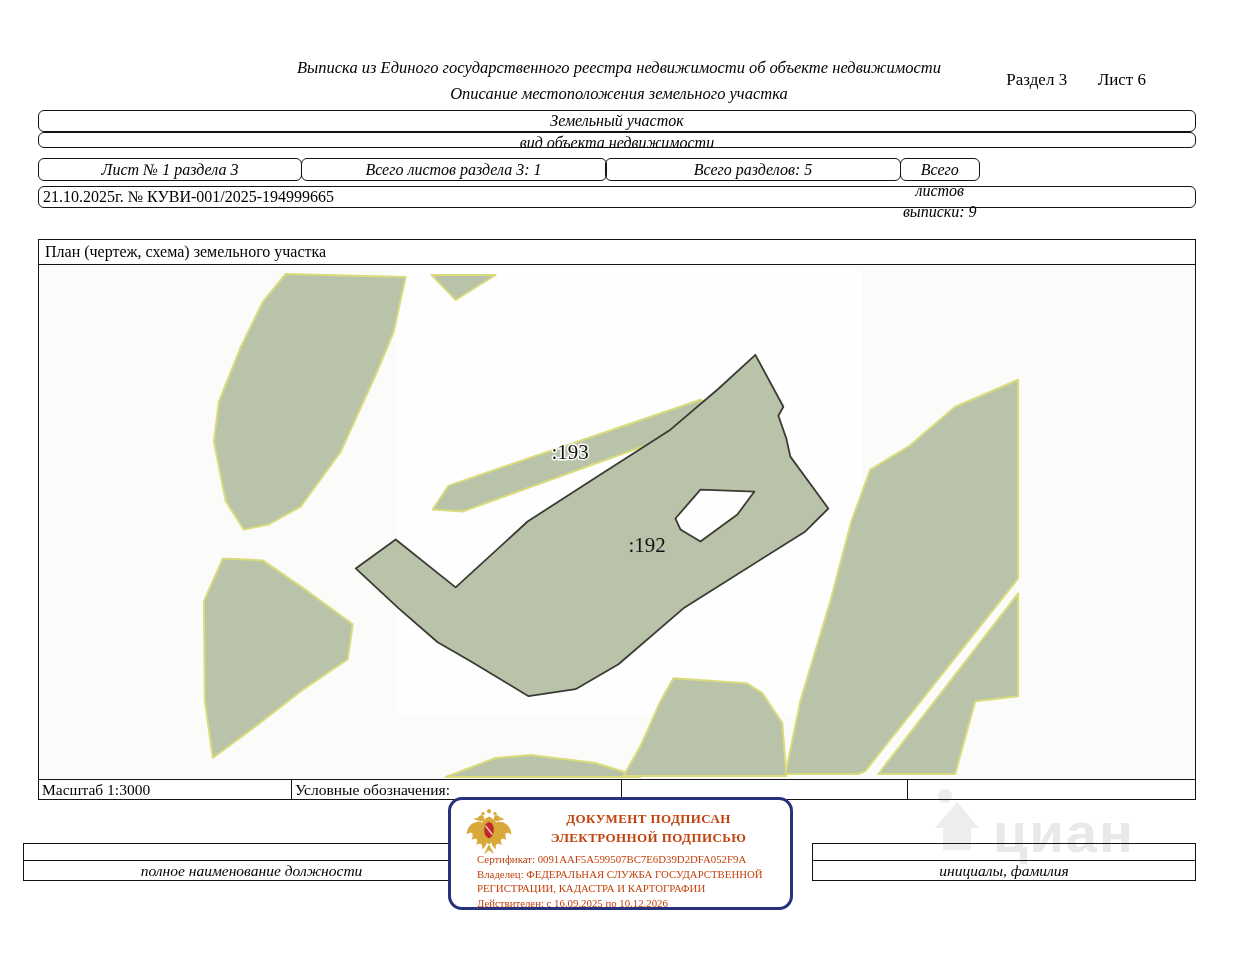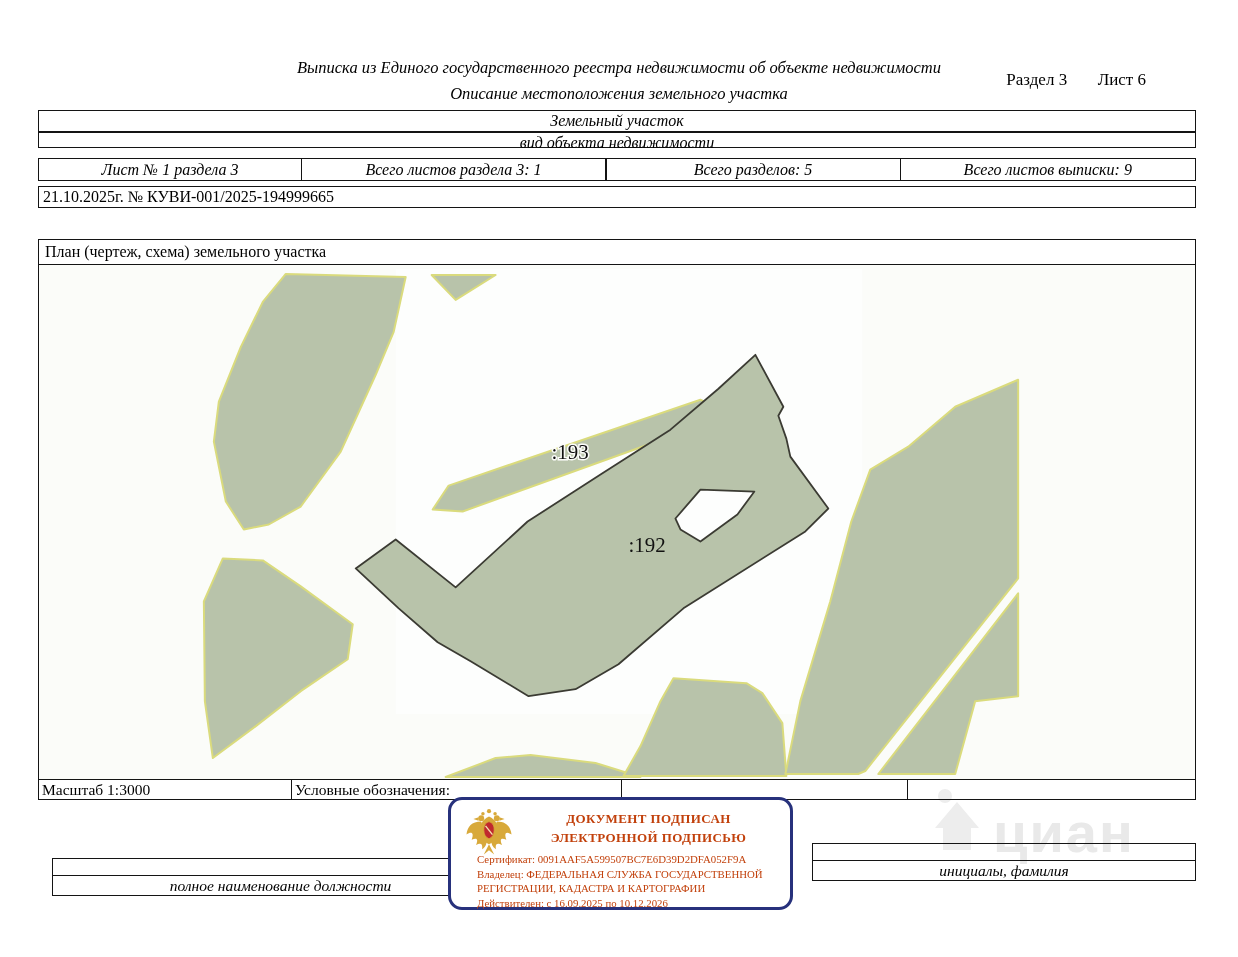--- a/index.html
+++ b/index.html
@@ -1,21 +1,21 @@
 <!DOCTYPE html>
 <html><head>
 <meta charset="utf-8">
 <style>
   html,body{margin:0;padding:0;background:#ffffff;}
   #page{position:relative;width:1238px;height:957px;background:#ffffff;
         font-family:"Liberation Serif","DejaVu Serif",serif;color:#000;overflow:hidden;}
   .abs{position:absolute;box-sizing:border-box;}
   .ctr{text-align:center;font-style:italic;}
   .cell{border:1.5px solid #141414;box-sizing:border-box;background:transparent;}
-  .rowtxt{font-size:16px;line-height:20px;}
+  .rowtxt{font-size:16px;line-height:20px;border-radius:6px;}
   .z1{z-index:1;}
   #watermark{z-index:0;color:#e9e9e9;font-family:"Liberation Sans",sans-serif;
              font-weight:bold;letter-spacing:2px;}
   #stamp{z-index:3;background:#fff;border:3px solid #27317c;border-radius:14px;
          color:#c2410c;}
   #stamp .stitle{font-family:"Liberation Serif",serif;font-weight:600;font-size:13px;
                  letter-spacing:.4px;text-align:center;line-height:19px;}
   #stamp .sline{font-size:10.8px;line-height:14.5px;}
   svg text{font-family:"Liberation Serif","DejaVu Serif",serif;}
 </style>
@@ -41,21 +41,21 @@
   <div class="abs ctr z1" style="left:0;top:58px;width:1238px;font-size:16.5px;">Выписка из Единого государственного реестра недвижимости об объекте недвижимости</div>
   <div class="abs ctr z1" style="left:0;top:84px;width:1238px;font-size:16.5px;">Описание местоположения земельного участка</div>
 
   <div class="abs cell ctr rowtxt z1" style="left:38px;top:110px;width:1158px;height:22px;">
     <span>Земельный участок</span>
   </div>
   <div class="abs cell ctr rowtxt z1" style="left:38px;top:132px;width:1158px;height:16px;">
     <span>вид объекта недвижимости</span>
   </div>
 
-  <div class="abs z1" style="left:38px;top:158px;width:1158px;height:23px;display:flex;">
+  <div class="abs z1" style="left:38px;top:158px;width:942px;height:23px;display:flex;">
     <div class="cell ctr rowtxt" style="flex:0 0 264px;line-height:21px;">Лист № 1 раздела 3</div>
     <div class="cell ctr rowtxt" style="flex:0 0 306px;margin-left:-1.5px;line-height:21px;">Всего листов раздела 3: 1</div>
     <div class="cell ctr rowtxt" style="flex:0 0 296px;margin-left:-1.5px;line-height:21px;">Всего разделов: 5</div>
     <div class="cell ctr rowtxt" style="flex:1 1 auto;margin-left:-1.5px;line-height:21px;">Всего листов выписки: 9</div>
   </div>
 
   <div class="abs cell rowtxt z1" style="left:38px;top:186px;width:1158px;height:22px;padding-left:4px;">21.10.2025г. № КУВИ-001/2025-194999665</div>
 
 
   <div class="abs cell z1" style="left:38px;top:239px;width:1158px;height:561px;">
@@ -87,21 +87,21 @@
     </div>
 
     <div style="height:20.5px;border-top:1.5px solid #141414;display:flex;font-size:15.5px;line-height:19px;box-sizing:border-box;">
       <div style="flex:0 0 252px;padding-left:3px;box-sizing:border-box;">Масштаб 1:3000</div>
       <div style="flex:0 0 330px;border-left:1.5px solid #141414;padding-left:3px;box-sizing:border-box;">Условные обозначения:</div>
       <div style="flex:0 0 285px;border-left:1.5px solid #141414;"></div>
       <div style="flex:1 1 auto;border-left:1.5px solid #141414;"></div>
     </div>
   </div>
 
-  <div class="abs z1" style="left:52px;top:843px;width:457px;margin-top:15px;">
+  <div class="abs z1" style="left:23px;top:843px;width:457px;">
     <div class="cell" style="height:18px;"></div>
     <div class="cell ctr" style="height:21px;margin-top:-1.5px;font-size:15.5px;line-height:19px;">полное наименование должности</div>
   </div>
 
   <div class="abs z1" style="left:812px;top:843px;width:384px;">
     <div class="cell" style="height:18px;"></div>
     <div class="cell ctr" style="height:21px;margin-top:-1.5px;font-size:15.5px;line-height:19px;">инициалы, фамилия</div>
   </div>
 
   <div id="stamp" class="abs" style="left:448px;top:797px;width:345px;height:113px;">

